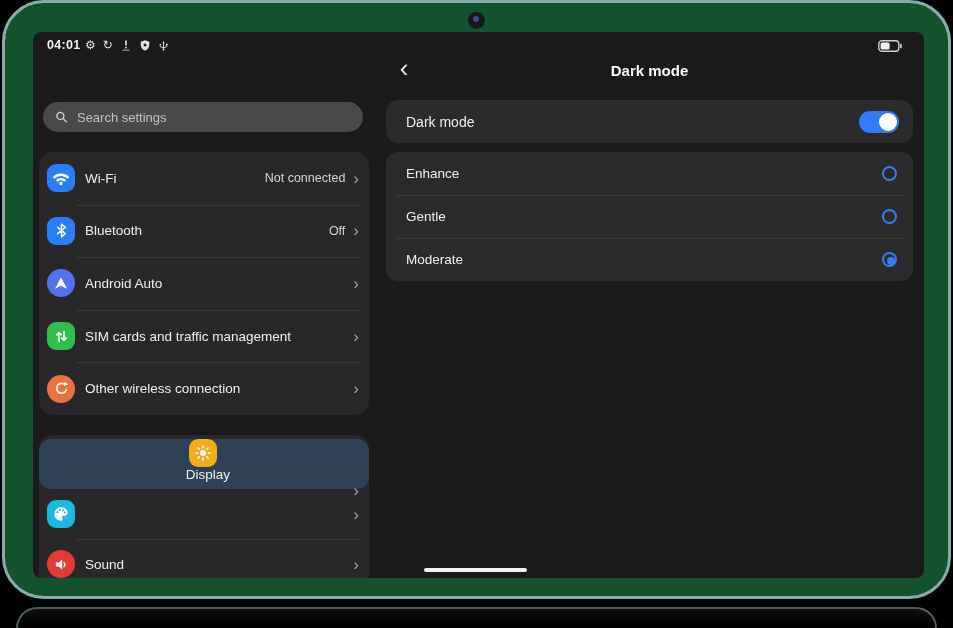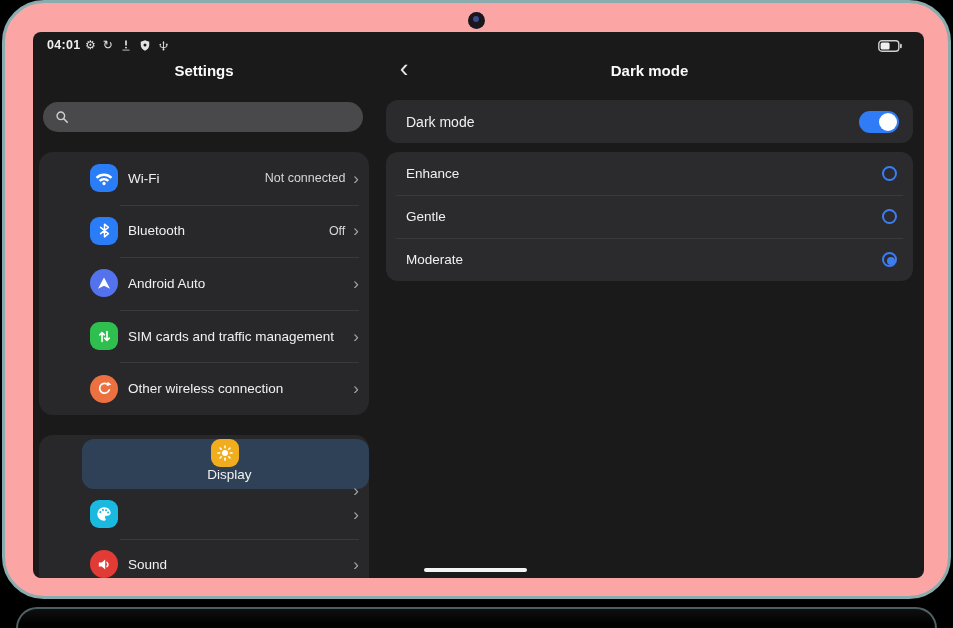--- a/index.html
+++ b/index.html
@@ -1,21 +1,21 @@
 <!DOCTYPE html>
 <html><head>
 <meta charset="utf-8">
 <style>
   * { margin:0; padding:0; box-sizing:border-box; }
   html,body { width:953px; height:628px; background:#000; overflow:hidden;
               font-family:"Liberation Sans", sans-serif; }
 
   
   .tablet { position:absolute; left:2px; top:0px; width:949px; height:599px;
-            background:#fca5a5; border:3px solid #8aacae; border-radius:42px; }
+            background:#14532d; border:3px solid #8aacae; border-radius:42px; }
   .camera { position:absolute; left:463px; top:9px; width:17px; height:17px;
             border-radius:50%; background:#17171d; }
   .camera::after { content:""; position:absolute; left:5px; top:4px; width:6px; height:6px;
                    border-radius:50%; background:#3b4a8c; }
   .reflection { position:absolute; left:16px; top:607px; width:921px; height:21px;
                 border:2px solid rgba(138,172,174,.55); border-bottom:none;
                 border-radius:28px 28px 0 0;
                 background:linear-gradient(#101010, #000 80%); }
 
   .screen { position:absolute; left:28px; top:29px; width:891px; height:546px;
@@ -42,21 +42,21 @@
 
   
   .search { position:absolute; left:10px; top:70px; width:320px; height:30px;
             background:#49494b; border-radius:15px; display:flex; align-items:center;
             padding:0 12px; gap:9px; }
   .search input { background:transparent; border:none; outline:none; color:#e0e0e0;
                   font-size:13px; width:100%; font-family:"Liberation Sans", sans-serif; }
   .search input::placeholder { color:#c2c2c4; opacity:1; }
 
   
-  .card { position:absolute; left:6px; width:330px; background:#28282a; border-radius:14px;padding-left:43px; }
+  .card { position:absolute; left:6px; width:330px; background:#28282a; border-radius:14px; }
   .card1 { top:120px; height:263px; }
   .card2 { top:403px; height:170px; padding-top:4px; }
   .row { position:relative; height:52.6px; display:flex; align-items:center;
          padding:0 10px 0 8px; cursor:pointer; }
   .card2 .row { height:50px; }
   .row.div::before { content:""; position:absolute; top:0; left:38px; right:10px;
                      height:1px; background:#3a3a3c; }
   .row .appicon { width:28px; height:28px; border-radius:9px; flex:0 0 28px;
                   display:flex; align-items:center; justify-content:center; }
   .row .appicon.round { border-radius:50%; }
@@ -117,29 +117,29 @@
         <rect x="17.2" y="8.2" width="3.8" height="3.8" fill="#e2e2e2"></rect>
         <path d="M5 12v2.5l7 3M19 12v2.5l-7 3" stroke="#e2e2e2" stroke-width="2" fill="none"></path>
       </svg>
     </div>
     <svg class="battery" viewBox="0 0 24 12">
       <rect x="0.8" y="0.8" width="20" height="10.4" rx="3" fill="none" stroke="#cfcfcf" stroke-width="1.4"></rect>
       <rect x="2.6" y="2.6" width="9" height="6.8" rx="1.5" fill="#efefef"></rect>
       <rect x="22" y="3.8" width="1.8" height="4.4" rx="0.9" fill="#cfcfcf"></rect>
     </svg>
 
-    <div class="lp-title">Settings</div>
     <div class="back-btn">‹</div>
     <div class="rp-title">Dark mode</div>
 
     <div class="search">
       <svg width="14" height="14" viewBox="0 0 24 24">
         <circle cx="10" cy="10" r="6.5" fill="none" stroke="#cfcfcf" stroke-width="2.4"></circle>
         <line x1="15" y1="15" x2="21" y2="21" stroke="#cfcfcf" stroke-width="2.6" stroke-linecap="round"></line>
       </svg>
+      <input type="text" placeholder="Search settings" style="">
     </div>
 
     <div class="card card1">
 
       <div class="row">
         <span class="appicon" style="background:#2a7cf7">
           <svg width="20" height="20" viewBox="0 0 24 24" fill="#fff">
             <circle cx="12" cy="18.6" r="2"></circle>
             <path d="M5.7 14.4a9.2 9.2 0 0 1 12.6 0l-2.1 2.1a6.3 6.3 0 0 0-8.4 0z"></path>
             <path d="M2 10.7a14.4 14.4 0 0 1 20 0l-2.1 2.1a11.4 11.4 0 0 0-15.8 0z"></path>

